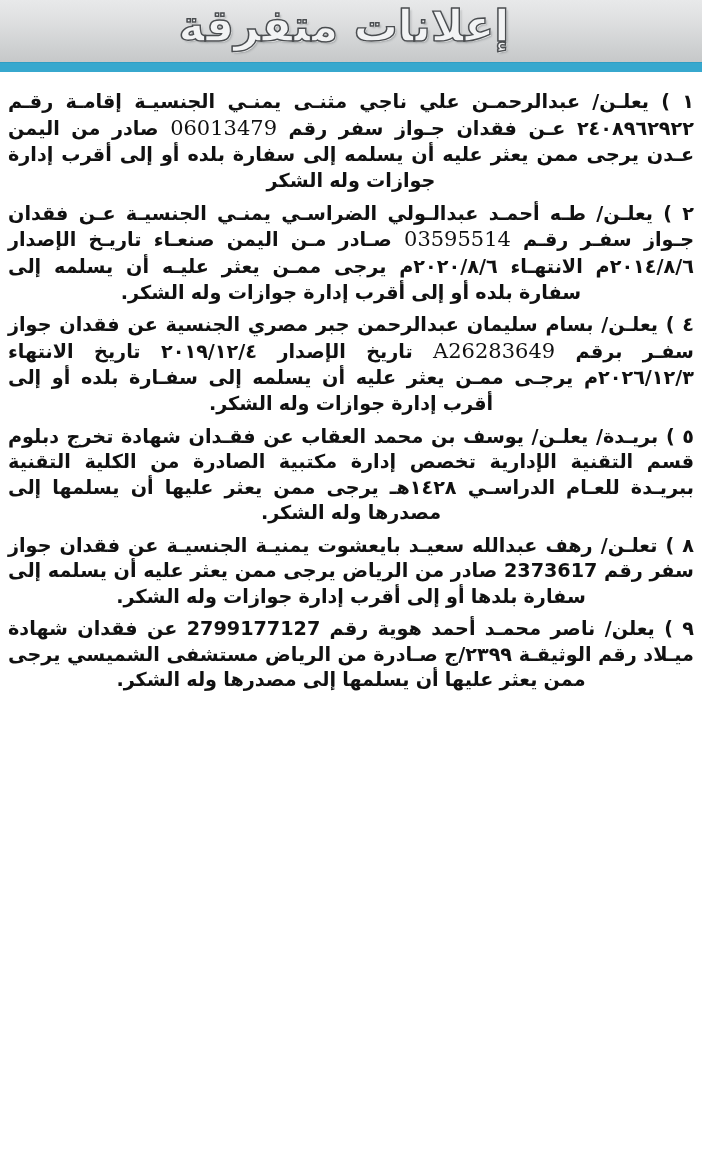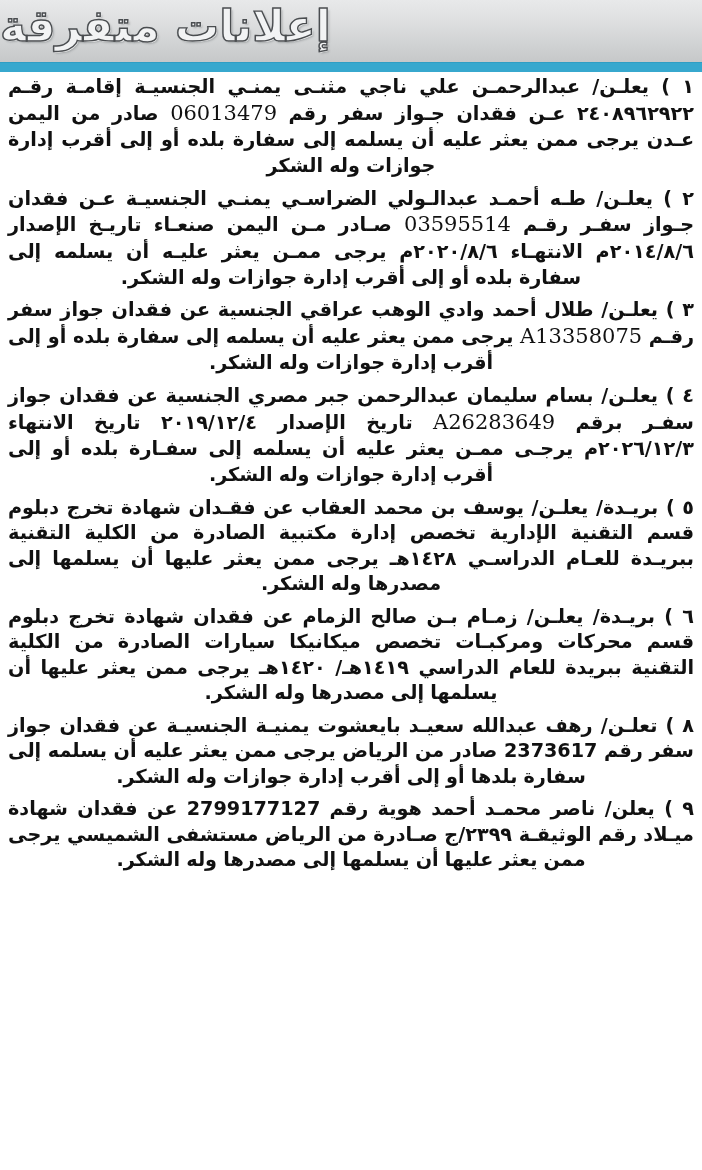--- a/index.html
+++ b/index.html
@@ -21,21 +21,21 @@
   }
 
   
   .masthead {
     position: relative;
     width: 100%;
     height: 62px;
     background: linear-gradient(to bottom, #e8e9ea 0%, #dedfe0 35%, #cfd1d2 75%, #c6c8c9 100%);
     display: flex;
     align-items: center;
-    justify-content: flex-end;
+    justify-content: center;
     box-sizing: border-box;
     padding: 0 14px 6px 0;
     overflow: hidden;
   }
   .masthead-title {
     font-family: "DejaVu Sans", "Liberation Sans", sans-serif;
     font-size: 44px;
     font-weight: 700;
     line-height: 1;
     letter-spacing: 1px;
@@ -52,21 +52,21 @@
   }
   .masthead-rule {
     width: 100%;
     height: 9px;
     background: #37a8ce;
     border-top: 1px solid #2f9ec4;
   }
 
   
   .ads {
-    padding: 2px 8px 0 8px;
+    padding: 17px 8px 0 8px;
     box-sizing: border-box;
   }
   .ad {
     direction: rtl;
     text-align: justify;
     text-align-last: center;
     font-family: "DejaVu Sans", "Liberation Sans", sans-serif;
     font-size: 19.2px;
     font-weight: 700;
     line-height: 1.33;
@@ -91,21 +91,19 @@
 <div class="page">
 
   <div class="masthead">
     <div class="masthead-title">إعلانات متفرقة</div>
   </div>
   <div class="masthead-rule" style="background: rgb(55, 168, 206);"></div>
 
   <div class="ads">
     <p class="ad"><span class="marker">١ )</span> <span>يعلـن/ عبدالرحمـن علي ناجي مثنـى يمنـي الجنسيـة إقامـة رقـم ٢٤٠٨٩٦٢٩٢٢ عـن فقدان جـواز سفر رقم <span class="latin">06013479</span> صادر من اليمن عـدن يرجى ممن يعثر عليه أن يسلمه إلى سفارة بلده أو إلى أقرب إدارة جوازات وله الشكر</span></p>
     <p class="ad"><span class="marker">٢ )</span> <span>يعلـن/ طـه أحمـد عبدالـولي الضراسـي يمنـي الجنسيـة عـن فقدان جـواز سفـر رقـم <span class="latin">03595514</span> صـادر مـن اليمن صنعـاء تاريـخ الإصدار ٢٠١٤/٨/٦م الانتهـاء ٢٠٢٠/٨/٦م يرجى ممـن يعثر عليـه أن يسلمه إلى سفارة بلده أو إلى أقرب إدارة جوازات وله الشكر.</span></p>
-    <p class="ad"><span class="marker">٣ )</span> <span>يعلـن/ طلال أحمد وادي الوهب عراقي الجنسية عن فقدان جواز سفر رقـم <span class="latin">A13358075</span> يرجى ممن يعثر عليه أن يسلمه إلى سفارة بلده أو إلى أقرب إدارة جوازات وله الشكر.</span></p>
     <p class="ad"><span class="marker">٤ )</span> <span>يعلـن/ بسام سليمان عبدالرحمن جبر مصري الجنسية عن فقدان جواز سفـر برقم <span class="latin">A26283649</span> تاريخ الإصدار ٢٠١٩/١٢/٤ تاريخ الانتهاء ٢٠٢٦/١٢/٣م يرجـى ممـن يعثر عليه أن يسلمه إلى سفـارة بلده أو إلى أقرب إدارة جوازات وله الشكر.</span></p>
     <p class="ad"><span class="marker">٥ )</span> <span>بريـدة/ يعلـن/ يوسف بن محمد العقاب عن فقـدان شهادة تخرج دبلوم قسم التقنية الإدارية تخصص إدارة مكتبية الصادرة من الكلية التقنية ببريـدة للعـام الدراسـي ١٤٢٨هـ يرجى ممن يعثر عليها أن يسلمها إلى مصدرها وله الشكر.</span></p>
-    <p class="ad"><span class="marker">٦ )</span> <span>بريـدة/ يعلـن/ زمـام بـن صالح الزمام عن فقدان شهادة تخرج دبلوم قسم محركات ومركبـات تخصص ميكانيكا سيارات الصادرة من الكلية التقنية ببريدة للعام الدراسي ١٤١٩هـ/ ١٤٢٠هـ يرجى ممن يعثر عليها أن يسلمها إلى مصدرها وله الشكر.</span></p>
     <p class="ad"><span class="marker">٨ )</span> <span>تعلـن/ رهف عبدالله سعيـد بايعشوت يمنيـة الجنسيـة عن فقدان جواز سفر رقم 2373617 صادر من الرياض يرجى ممن يعثر عليه أن يسلمه إلى سفارة بلدها أو إلى أقرب إدارة جوازات وله الشكر.</span></p>
     <p class="ad"><span class="marker">٩ )</span> <span>يعلن/ ناصر محمـد أحمد هوية رقم 2799177127 عن فقدان شهادة ميـلاد رقم الوثيقـة ٢٣٩٩/ج صـادرة من الرياض مستشفى الشميسي يرجى ممن يعثر عليها أن يسلمها إلى مصدرها وله الشكر.</span></p>
   </div>
 
 </div>
 
 </body></html>

